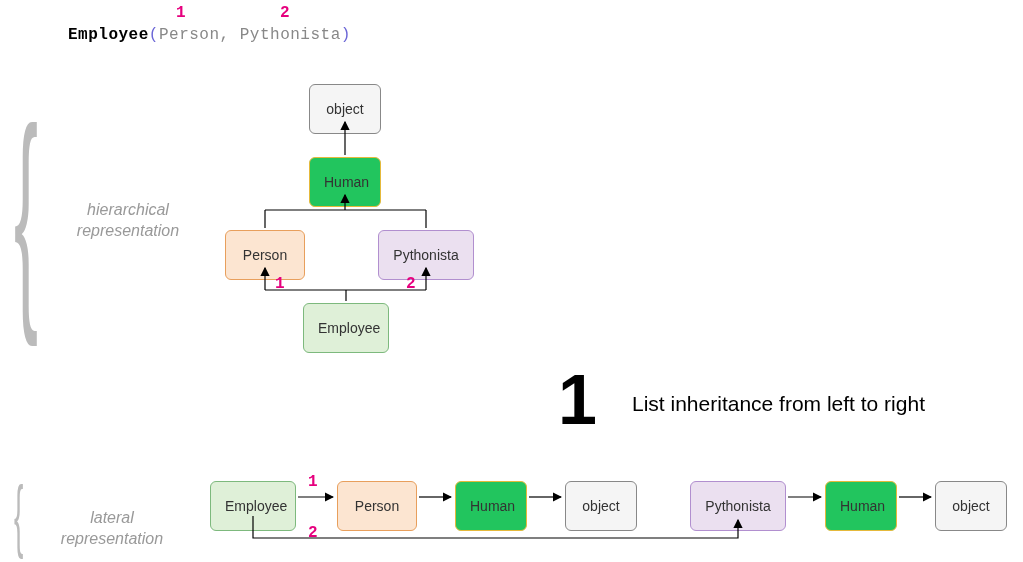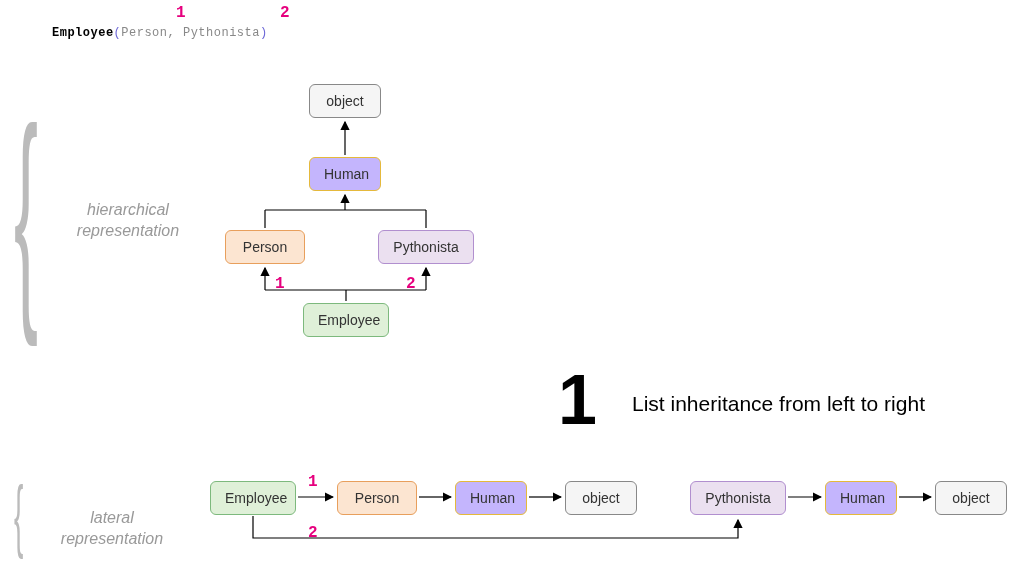--- a/index.html
+++ b/index.html
@@ -7,23 +7,23 @@
     font-family: Helvetica, Arial, sans-serif;
     background: #fff;
     width: 1023px;
     height: 562px;
     position: relative;
     overflow: hidden;
   }
   .code-line {
     position: absolute;
     top: 26px;
-    left: 52px;
+    left: 68px;
     font-family: "Courier New", monospace;
-    font-size: 12px;
+    font-size: 16px;
     letter-spacing: 0.5px;
   }
   .code-line .cls { font-weight: bold; color: #000; }
   .code-line .paren { color: #6b66d6; }
   .code-line .arg { color: #888; }
   .code-line .comma { color: #888; }
   .marker-top {
     position: absolute;
     font-family: "Courier New", monospace;
     font-weight: bold;
@@ -51,26 +51,26 @@
     font-style: italic;
     font-size: 16px;
     text-align: center;
     line-height: 1.3;
     margin-top: 12px;
   }
   .box {
     position: absolute;
     border: 1px solid;
     border-radius: 6px;
-    padding: 8px 14px;
+    padding: 16px 14px;
     font-size: 14px;
     text-align: center;
   }
   .box.object { background: #f5f5f5; border-color: #888; color: #333; }
-  .box.human { background: #c4b5fd; border-color: #e5b93b; color: #333; }
+  .box.human { background: #22c55e; border-color: #e5b93b; color: #333; }
   .box.person { background: #fce5d1; border-color: #e89f5c; color: #333; }
   .box.pythonista { background: #ebe0f0; border-color: #b18fcf; color: #333; }
   .box.employee { background: #dff0d8; border-color: #7db97d; color: #333; }
   .marker {
     position: absolute;
     font-family: "Courier New", monospace;
     font-weight: bold;
     font-size: 16px;
     color: #e6007e;
   }

